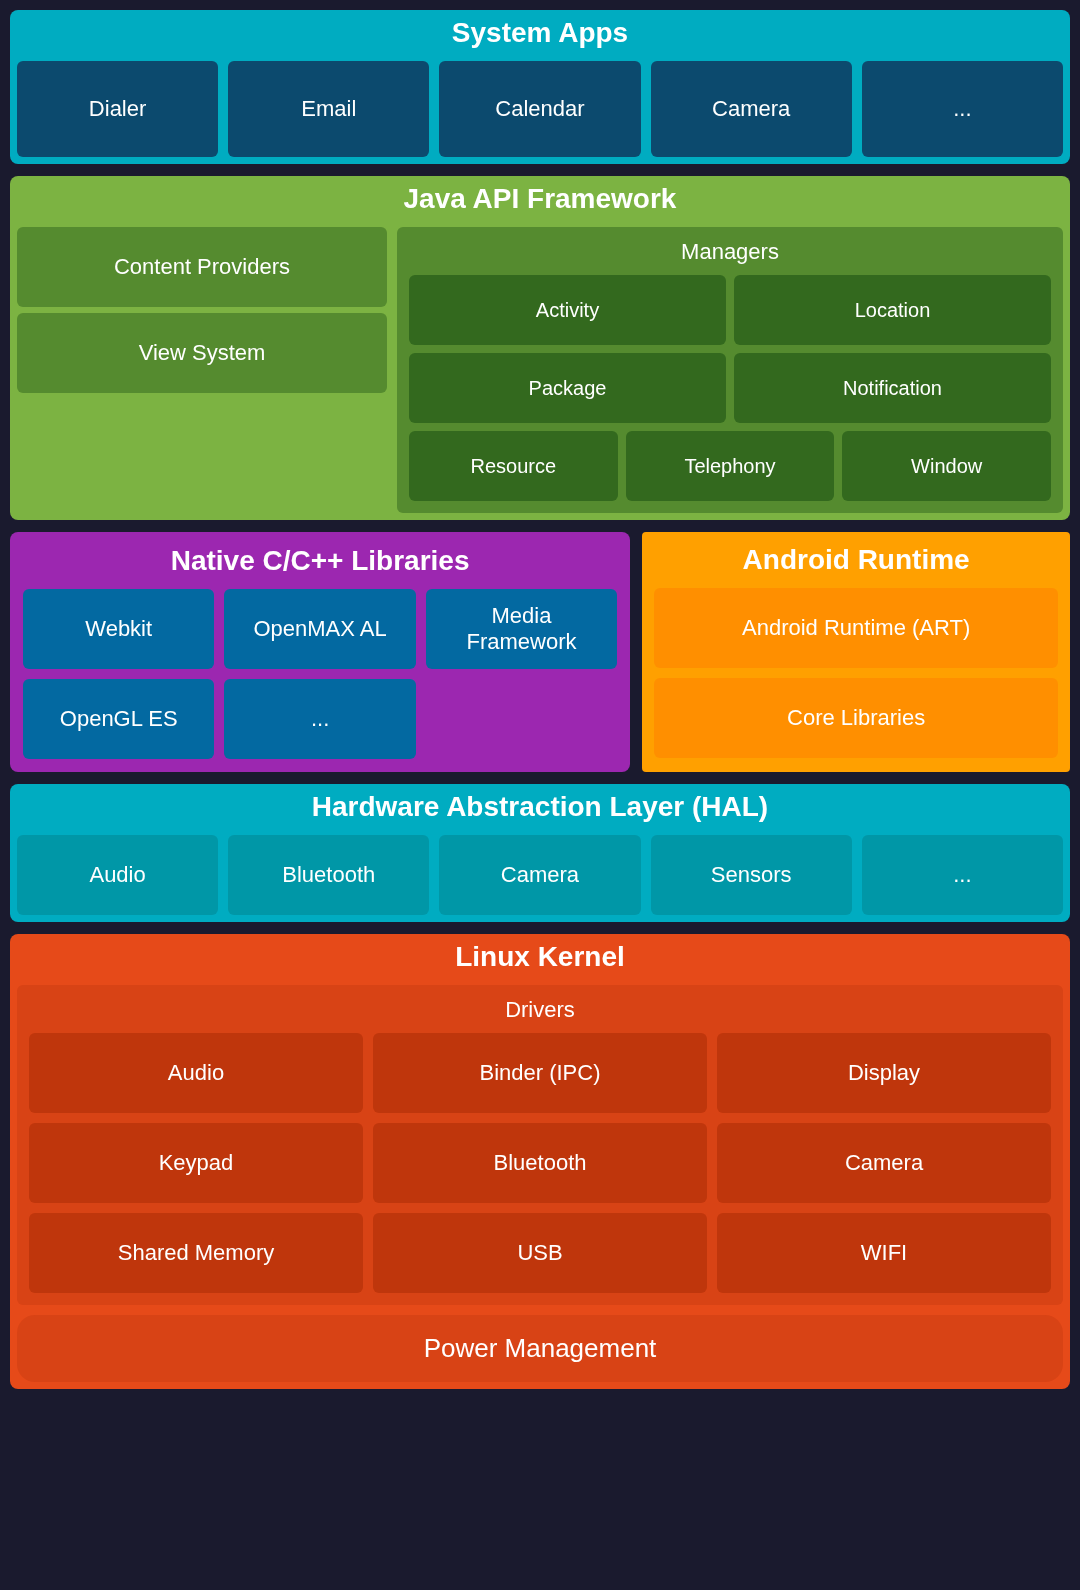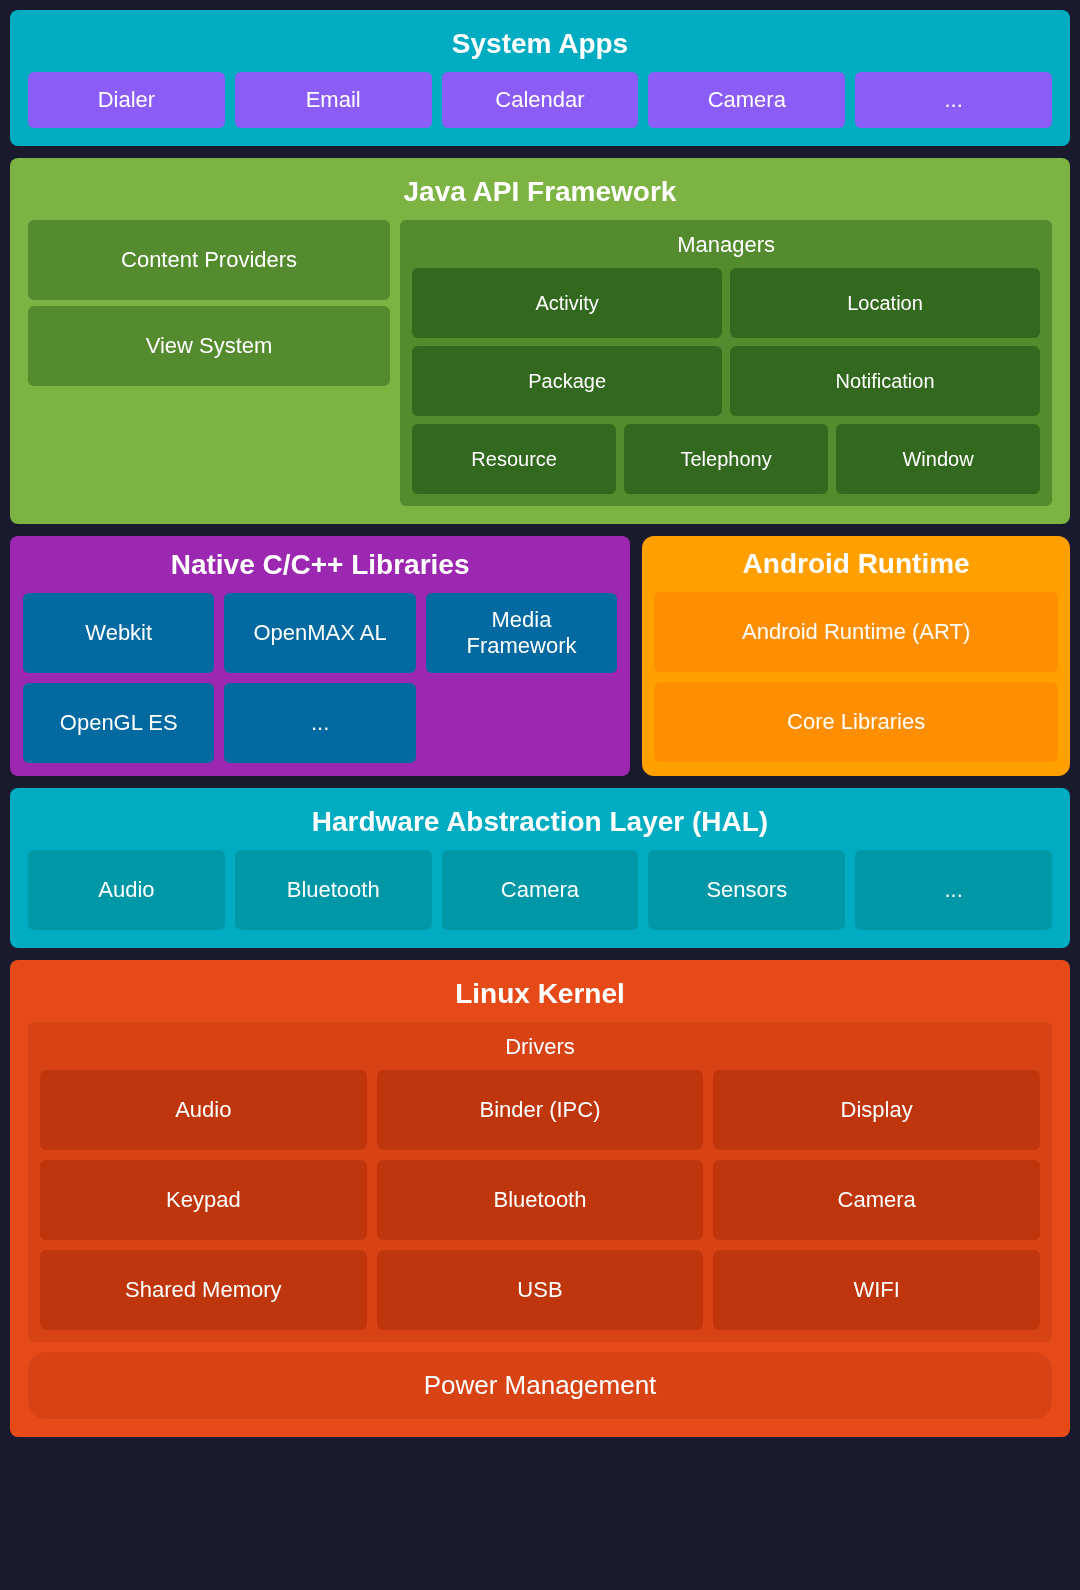--- a/index.html
+++ b/index.html
@@ -6,21 +6,21 @@
     body {
       width: 1080px;
       background: #1a1a2e;
       font-family: 'Segoe UI', Arial, sans-serif;
       color: white;
       padding: 10px;
     }
 
     .layer {
       border-radius: 8px;
-      padding: 18px;
+      padding: 7px;
       margin-bottom: 12px;
     }
 
     .layer-title {
       text-align: center;
       font-size: 28px;
       font-weight: 600;
       margin-bottom: 12px;
     }
 
@@ -33,22 +33,22 @@
       font-size: 22px;
       font-weight: 400;
       padding: 10px;
     }
 
     
     .system-apps {
       background: #00acc1;
     }
     .system-apps .cell {
-      background: #8b5cf6;
-      height: 56px;
+      background: #0c4a6e;
+      height: 96px;
       text-align: center;
     }
     .system-apps-grid {
       display: grid;
       grid-template-columns: repeat(5, 1fr);
       gap: 10px;
     }
 
     
     .java-api {
@@ -111,21 +111,21 @@
       background: #0369a1;
       height: 80px;
     }
     .native-grid {
       display: grid;
       grid-template-columns: repeat(3, 1fr);
       gap: 10px;
     }
     .android-runtime {
       background: #ffa000;
-      border-radius: 12px;
+      border-radius: 4px;
       padding: 12px;
     }
     .android-runtime .cell {
       background: #ff8f00;
       height: 80px;
     }
     .android-runtime-grid {
       display: flex;
       flex-direction: column;
       gap: 10px;

